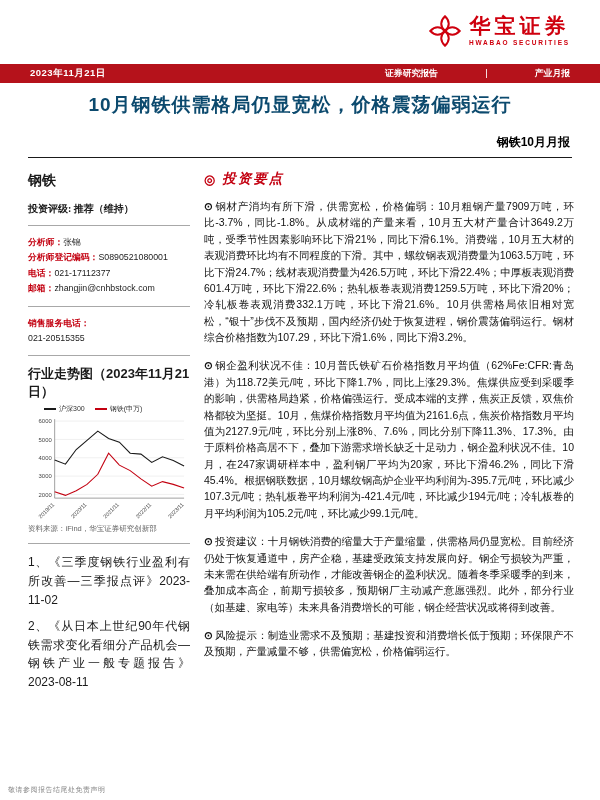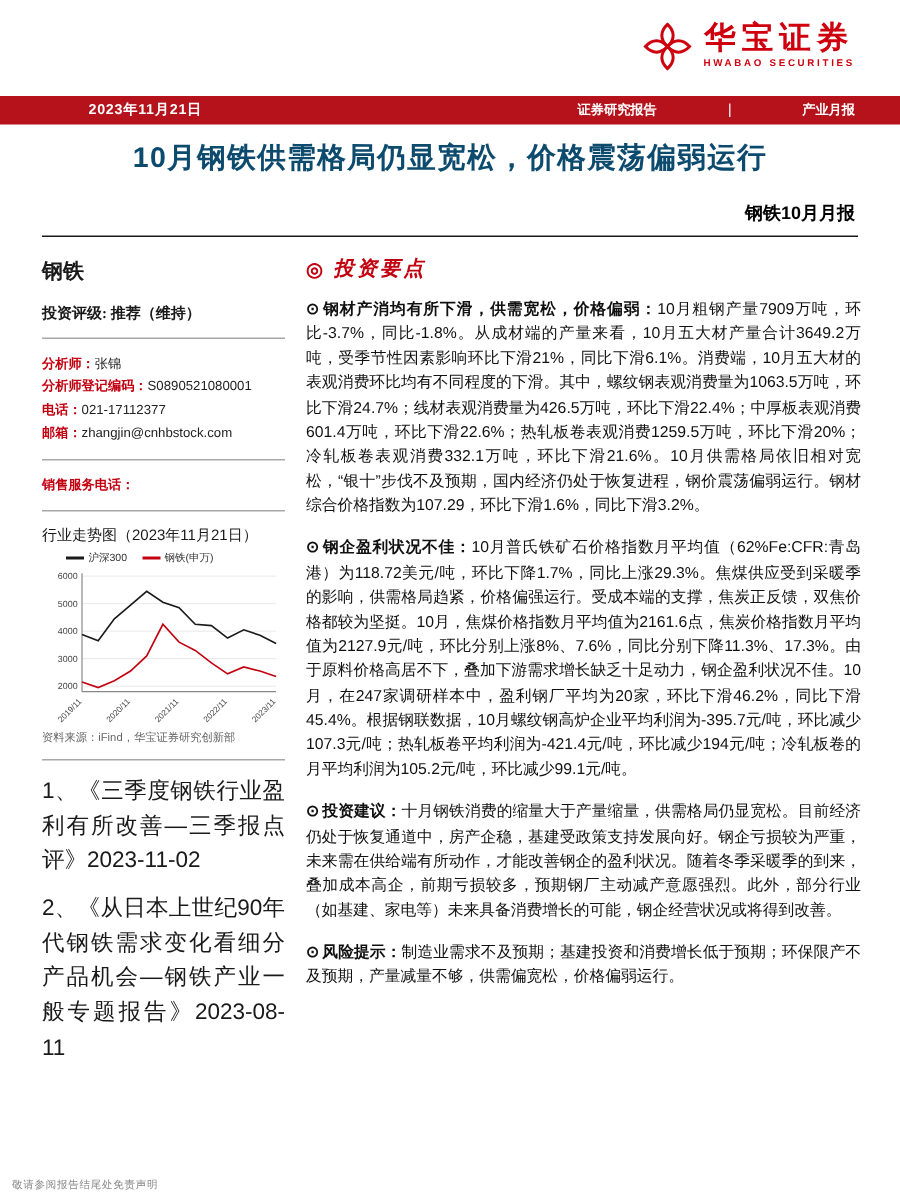--- a/index.html
+++ b/index.html
@@ -10,54 +10,54 @@
   
   .masthead { position:absolute; top:14px; right:30px; display:flex; align-items:flex-start; gap:7px; }
   .logo-text { display:flex; flex-direction:column; align-items:center; }
   .brand-cn { font-size:21px; font-weight:bold; color:#cf000e; letter-spacing:4px; line-height:1.1; }
   .brand-en { font-size:6.5px; color:#cf000e; letter-spacing:1.8px; margin-top:2px; font-weight:bold; }
 
   
   .red-bar { position:absolute; top:64px; left:0; right:0; height:19px; background:#b5121b;
              display:flex; align-items:center; justify-content:space-between; padding:0 30px;
              color:#fff; }
-  .bar-date { font-size:9.5px; font-weight:bold; letter-spacing:0.5px;margin-left:29px; }
+  .bar-date { font-size:9.5px; font-weight:bold; letter-spacing:0.5px; }
   .bar-right { display:flex; align-items:center; font-size:8.8px; font-weight:bold;gap:41px; }
   .bar-divider { display:inline-block; width:1px; height:9px; background:#fff; margin:0 7px; opacity:0.85; }
 
   .title { position:absolute; top:92px; left:0; right:0; text-align:center;
            font-size:19px; font-weight:bold; color:#0c4a6e; letter-spacing:1px; }
   .subtitle { position:absolute; top:134px; right:30px; font-size:12px; font-weight:bold; color:#000; }
   .rule { position:absolute; top:157px; left:28px; right:28px; border-top:1.6px solid #1a1a1a; }
 
   
   .sidebar { position:absolute; top:172px; left:28px; width:162px; }
   .industry { font-size:14px; font-weight:bold; margin-bottom:12px; }
   .rating { font-size:10px; font-weight:bold;font-family:Liberation Serif, serif; }
   .sdiv { border-top:1px solid #a8a8a8; margin:9px 0; }
   .meta { font-size:8.8px; line-height:1.75; color:#222; }
   .rlabel { color:#c30010; font-weight:bold; }
   .email { word-break:break-all; }
-  .chart-title { font-size:10px; font-weight:normal; margin:2px 0 3px 0; }
+  .chart-title { font-size:13px; font-weight:bold; margin:2px 0 3px 0; }
   .chart-legend { display:flex; gap:10px; align-items:center; font-size:7px; color:#333; margin:1px 0 0 16px; }
   .legend-item { display:inline-flex; align-items:center; }
   .legend-swatch { display:inline-block; width:12px; height:2px; margin-right:3px; }
   #trend-svg { display:block; margin-top:1px; }
   .source { font-size:7.5px; color:#666; margin-top:2px; }
-  .reports { font-size:15px; line-height:1.55; margin-top:0; }
+  .reports { font-size:12px; line-height:1.55; margin-top:0; }
   .report-item { margin-bottom:8px; text-align:justify; }
 
   
   .main { position:absolute; top:170px; left:204px; width:370px; }
   .section-head { display:flex; align-items:center; gap:5px; color:#c30010; font-weight:bold;
                   font-style:italic; font-size:13.5px; letter-spacing:2px; margin-bottom:10px; }
   .section-icon { font-style:normal; font-size:13px; line-height:1; }
   .para { font-size:10.5px; line-height:1.56; text-align:justify; margin-bottom:12px; color:#111; }
   .pbullet { font-weight:bold; margin-right:2px; }
-  .plead { font-weight:bold; }
+  .plead { font-weight:normal; }
 
   .footer { position:absolute; left:8px; bottom:5px; font-size:7px; color:#888; letter-spacing:0.5px; }
 </style>
 </head>
 <body>
 
 <div class="page">
 
   <div class="masthead">
     <svg viewBox="0 0 44 44" width="34" height="34">
@@ -98,20 +98,21 @@
     <div class="meta">
       <div><span class="rlabel">分析师：</span><span>张锦</span></div>
       <div><span class="rlabel">分析师登记编码：</span><span>S0890521080001</span></div>
       <div><span class="rlabel">电话：</span><span>021-17112377</span></div>
       <div><span class="rlabel">邮箱：</span><span class="email">zhangjin@cnhbstock.com</span></div>
     </div>
     <div class="sdiv"></div>
 
     <div class="meta">
       <div class="rlabel">销售服务电话：</div>
+      <div>021-20515355</div>
     </div>
     <div class="sdiv"></div>
 
     <div class="chart-title">行业走势图（2023年11月21日）</div>
     <div id="chart-legend" class="chart-legend">
         <span class="legend-item">
           <span class="legend-swatch" style="background: rgb(26, 26, 26);"></span>
           <span>沪深300</span>
         </span>
         <span class="legend-item">

